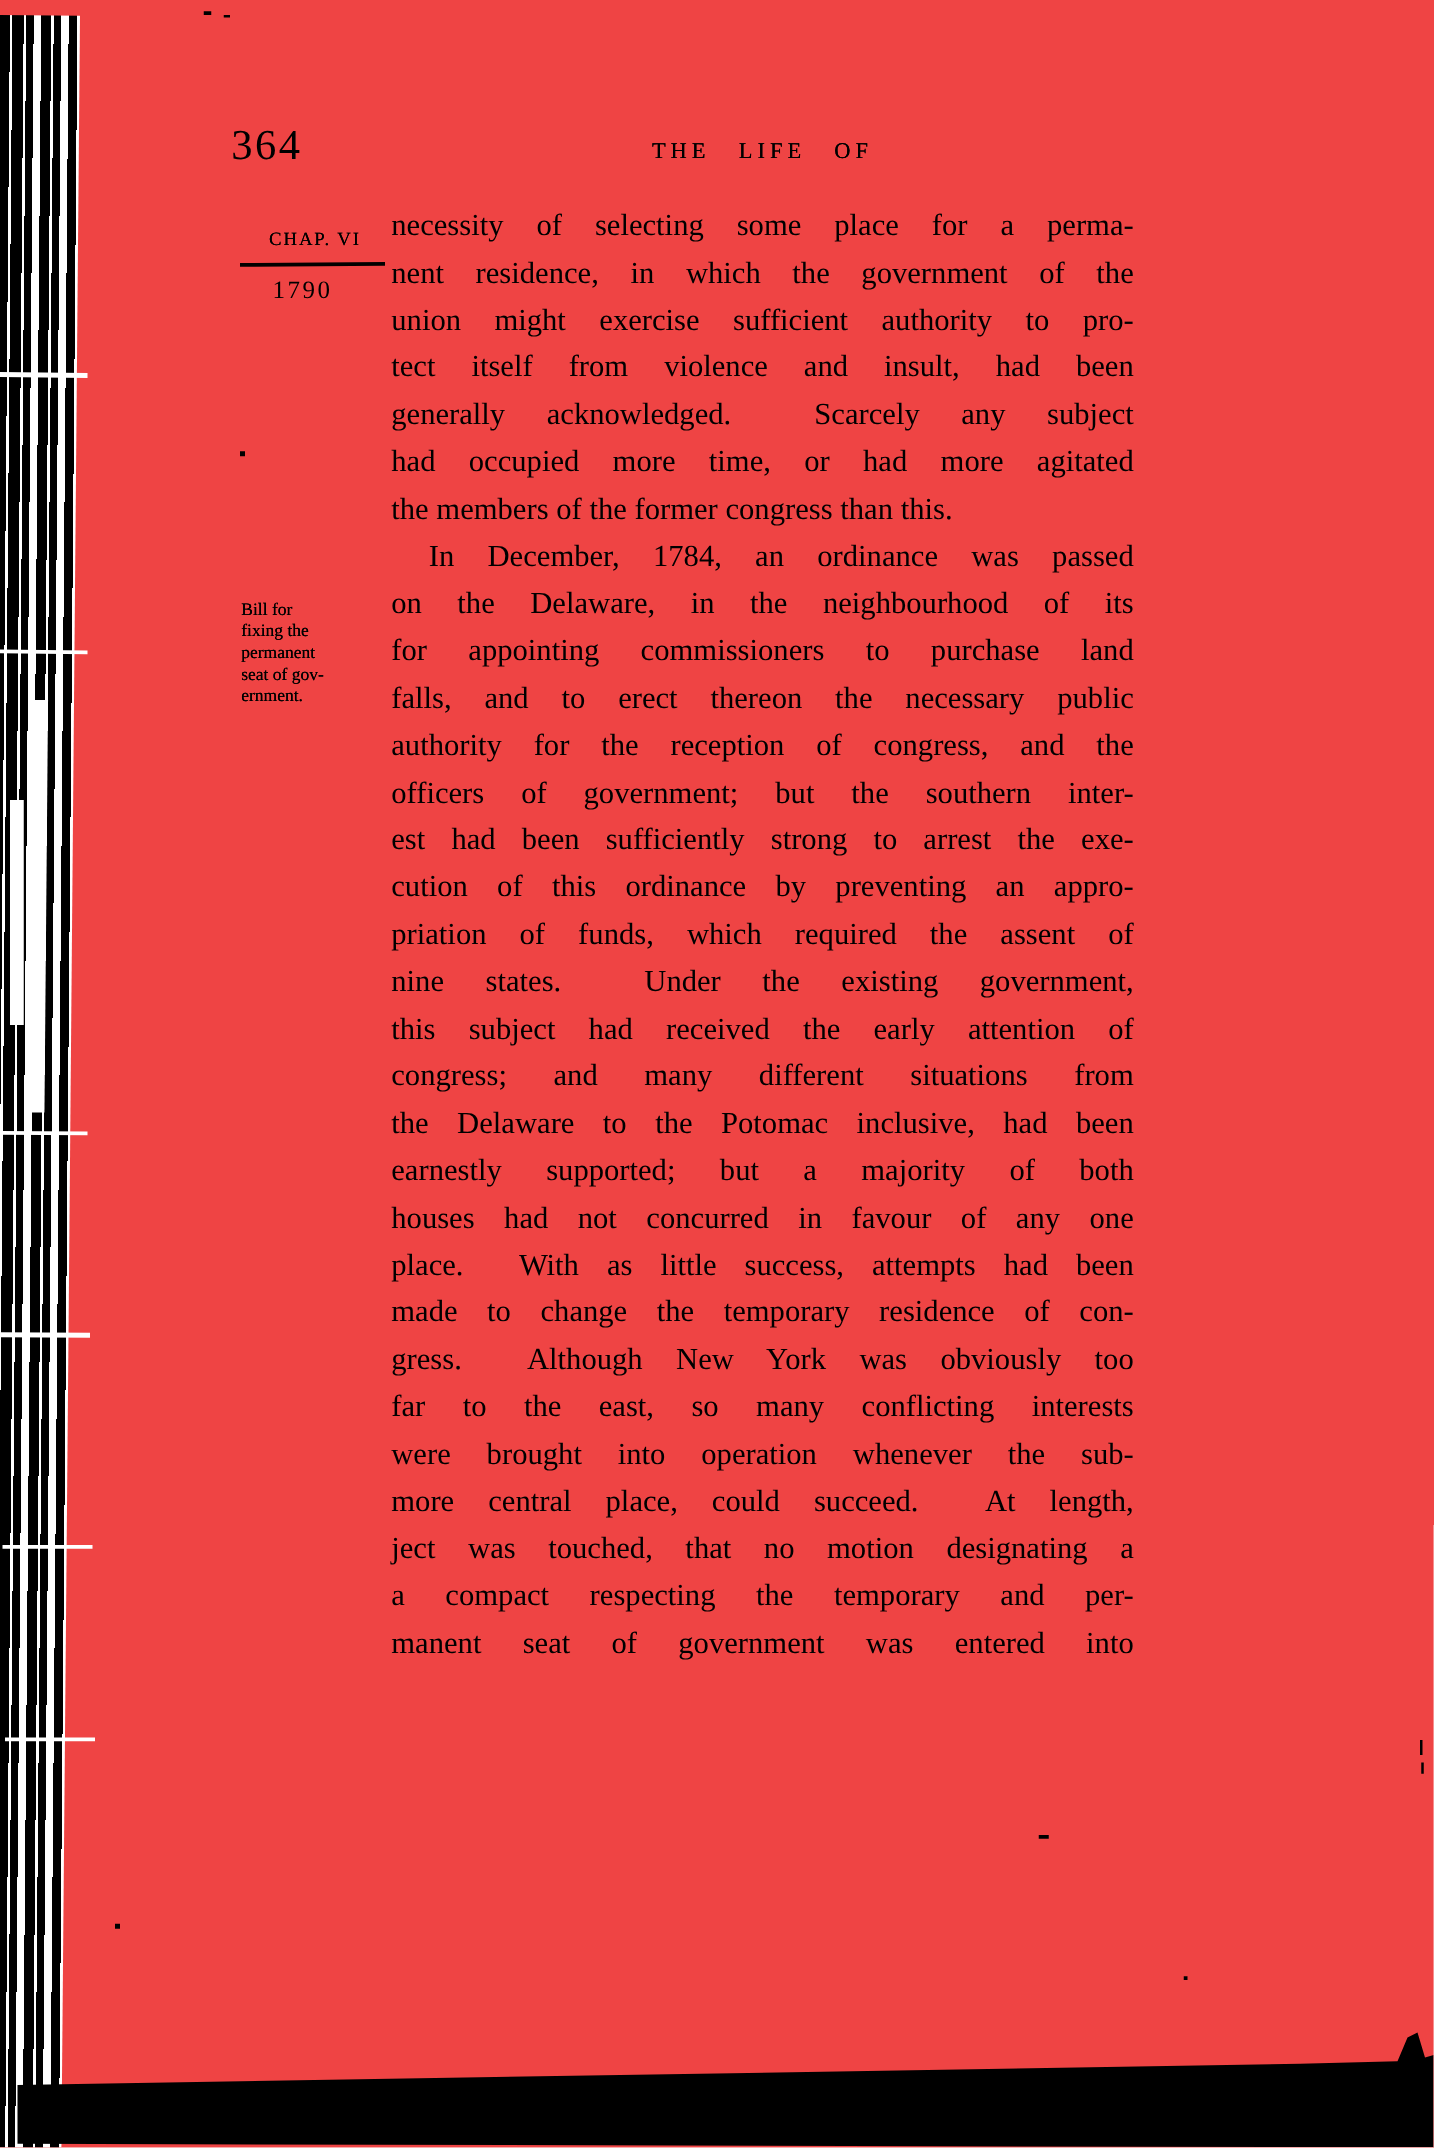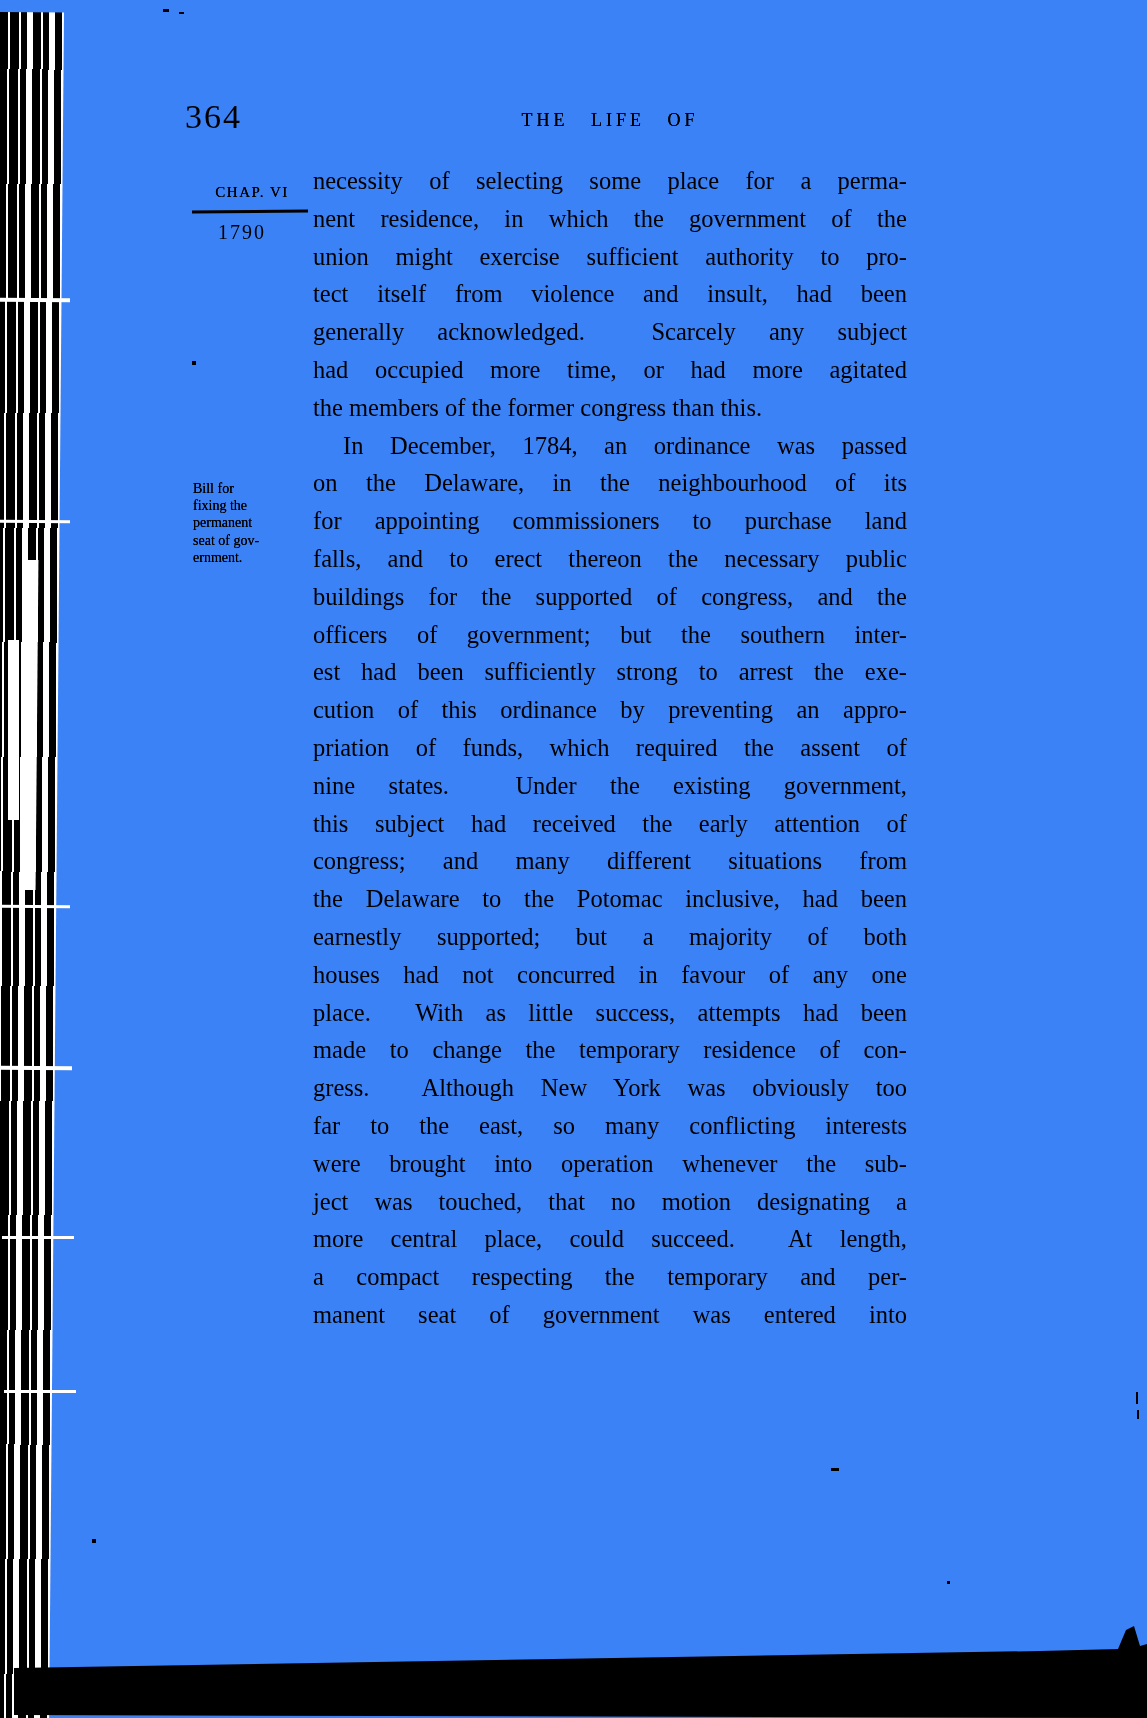--- a/index.html
+++ b/index.html
@@ -1,20 +1,20 @@
 <!DOCTYPE html>
 <html><head>
 <meta charset="utf-8">
 <style>
   html, body { margin: 0; padding: 0; background: #ffffff; }
   .page {
     position: relative;
     width: 1147px;
     height: 1718px;
-    background: #3b82f6;
+    background: #ef4444;
     overflow: hidden;
     font-family: "Liberation Serif", serif;
     color: #000000;
   }
 
   
   .gutter {
     position: absolute;
     left: -2px; top: 12px;
     width: 66px; height: 1706px;
@@ -115,38 +115,38 @@
     <div class="bl">nent residence, in which the government of the</div>
     <div class="bl">union might exercise sufficient authority to pro-</div>
     <div class="bl">tect itself from violence and insult, had been</div>
     <div class="bl">generally acknowledged.  Scarcely any subject</div>
     <div class="bl">had occupied more time, or had more agitated</div>
     <div class="bl end">the members of the former congress than this.</div>
     <div class="bl indent">In December, 1784, an ordinance was passed</div>
     <div class="bl">on the Delaware, in the neighbourhood of its</div>
     <div class="bl">for appointing commissioners to purchase land</div>
     <div class="bl">falls, and to erect thereon the necessary public</div>
-    <div class="bl">buildings for the supported of congress, and the</div>
+    <div class="bl">authority for the reception of congress, and the</div>
     <div class="bl">officers of government; but the southern inter-</div>
     <div class="bl">est had been sufficiently strong to arrest the exe-</div>
     <div class="bl">cution of this ordinance by preventing an appro-</div>
     <div class="bl">priation of funds, which required the assent of</div>
     <div class="bl">nine states.  Under the existing government,</div>
     <div class="bl">this subject had received the early attention of</div>
     <div class="bl">congress; and many different situations from</div>
     <div class="bl">the Delaware to the Potomac inclusive, had been</div>
     <div class="bl">earnestly supported; but a majority of both</div>
     <div class="bl">houses had not concurred in favour of any one</div>
     <div class="bl">place.  With as little success, attempts had been</div>
     <div class="bl">made to change the temporary residence of con-</div>
     <div class="bl">gress.  Although New York was obviously too</div>
     <div class="bl">far to the east, so many conflicting interests</div>
     <div class="bl">were brought into operation whenever the sub-</div>
+    <div class="bl">more central place, could succeed.  At length,</div>
     <div class="bl">ject was touched, that no motion designating a</div>
-    <div class="bl">more central place, could succeed.  At length,</div>
     <div class="bl">a compact respecting the temporary and per-</div>
     <div class="bl">manent seat of government was entered into</div>
   </div>
 
   <svg class="bottombar" width="1147" height="98">
     <polygon points="14,48 1040,31 1118,29 1126,10 1134,6 1140,26 1147,24 1147,98 14,95" fill="#000000"></polygon>
   </svg>
 
   <div class="speck" style="left:163px;top:9px;width:6px;height:3px;"></div>
   <div class="speck" style="left:179px;top:12px;width:5px;height:2px;"></div>

